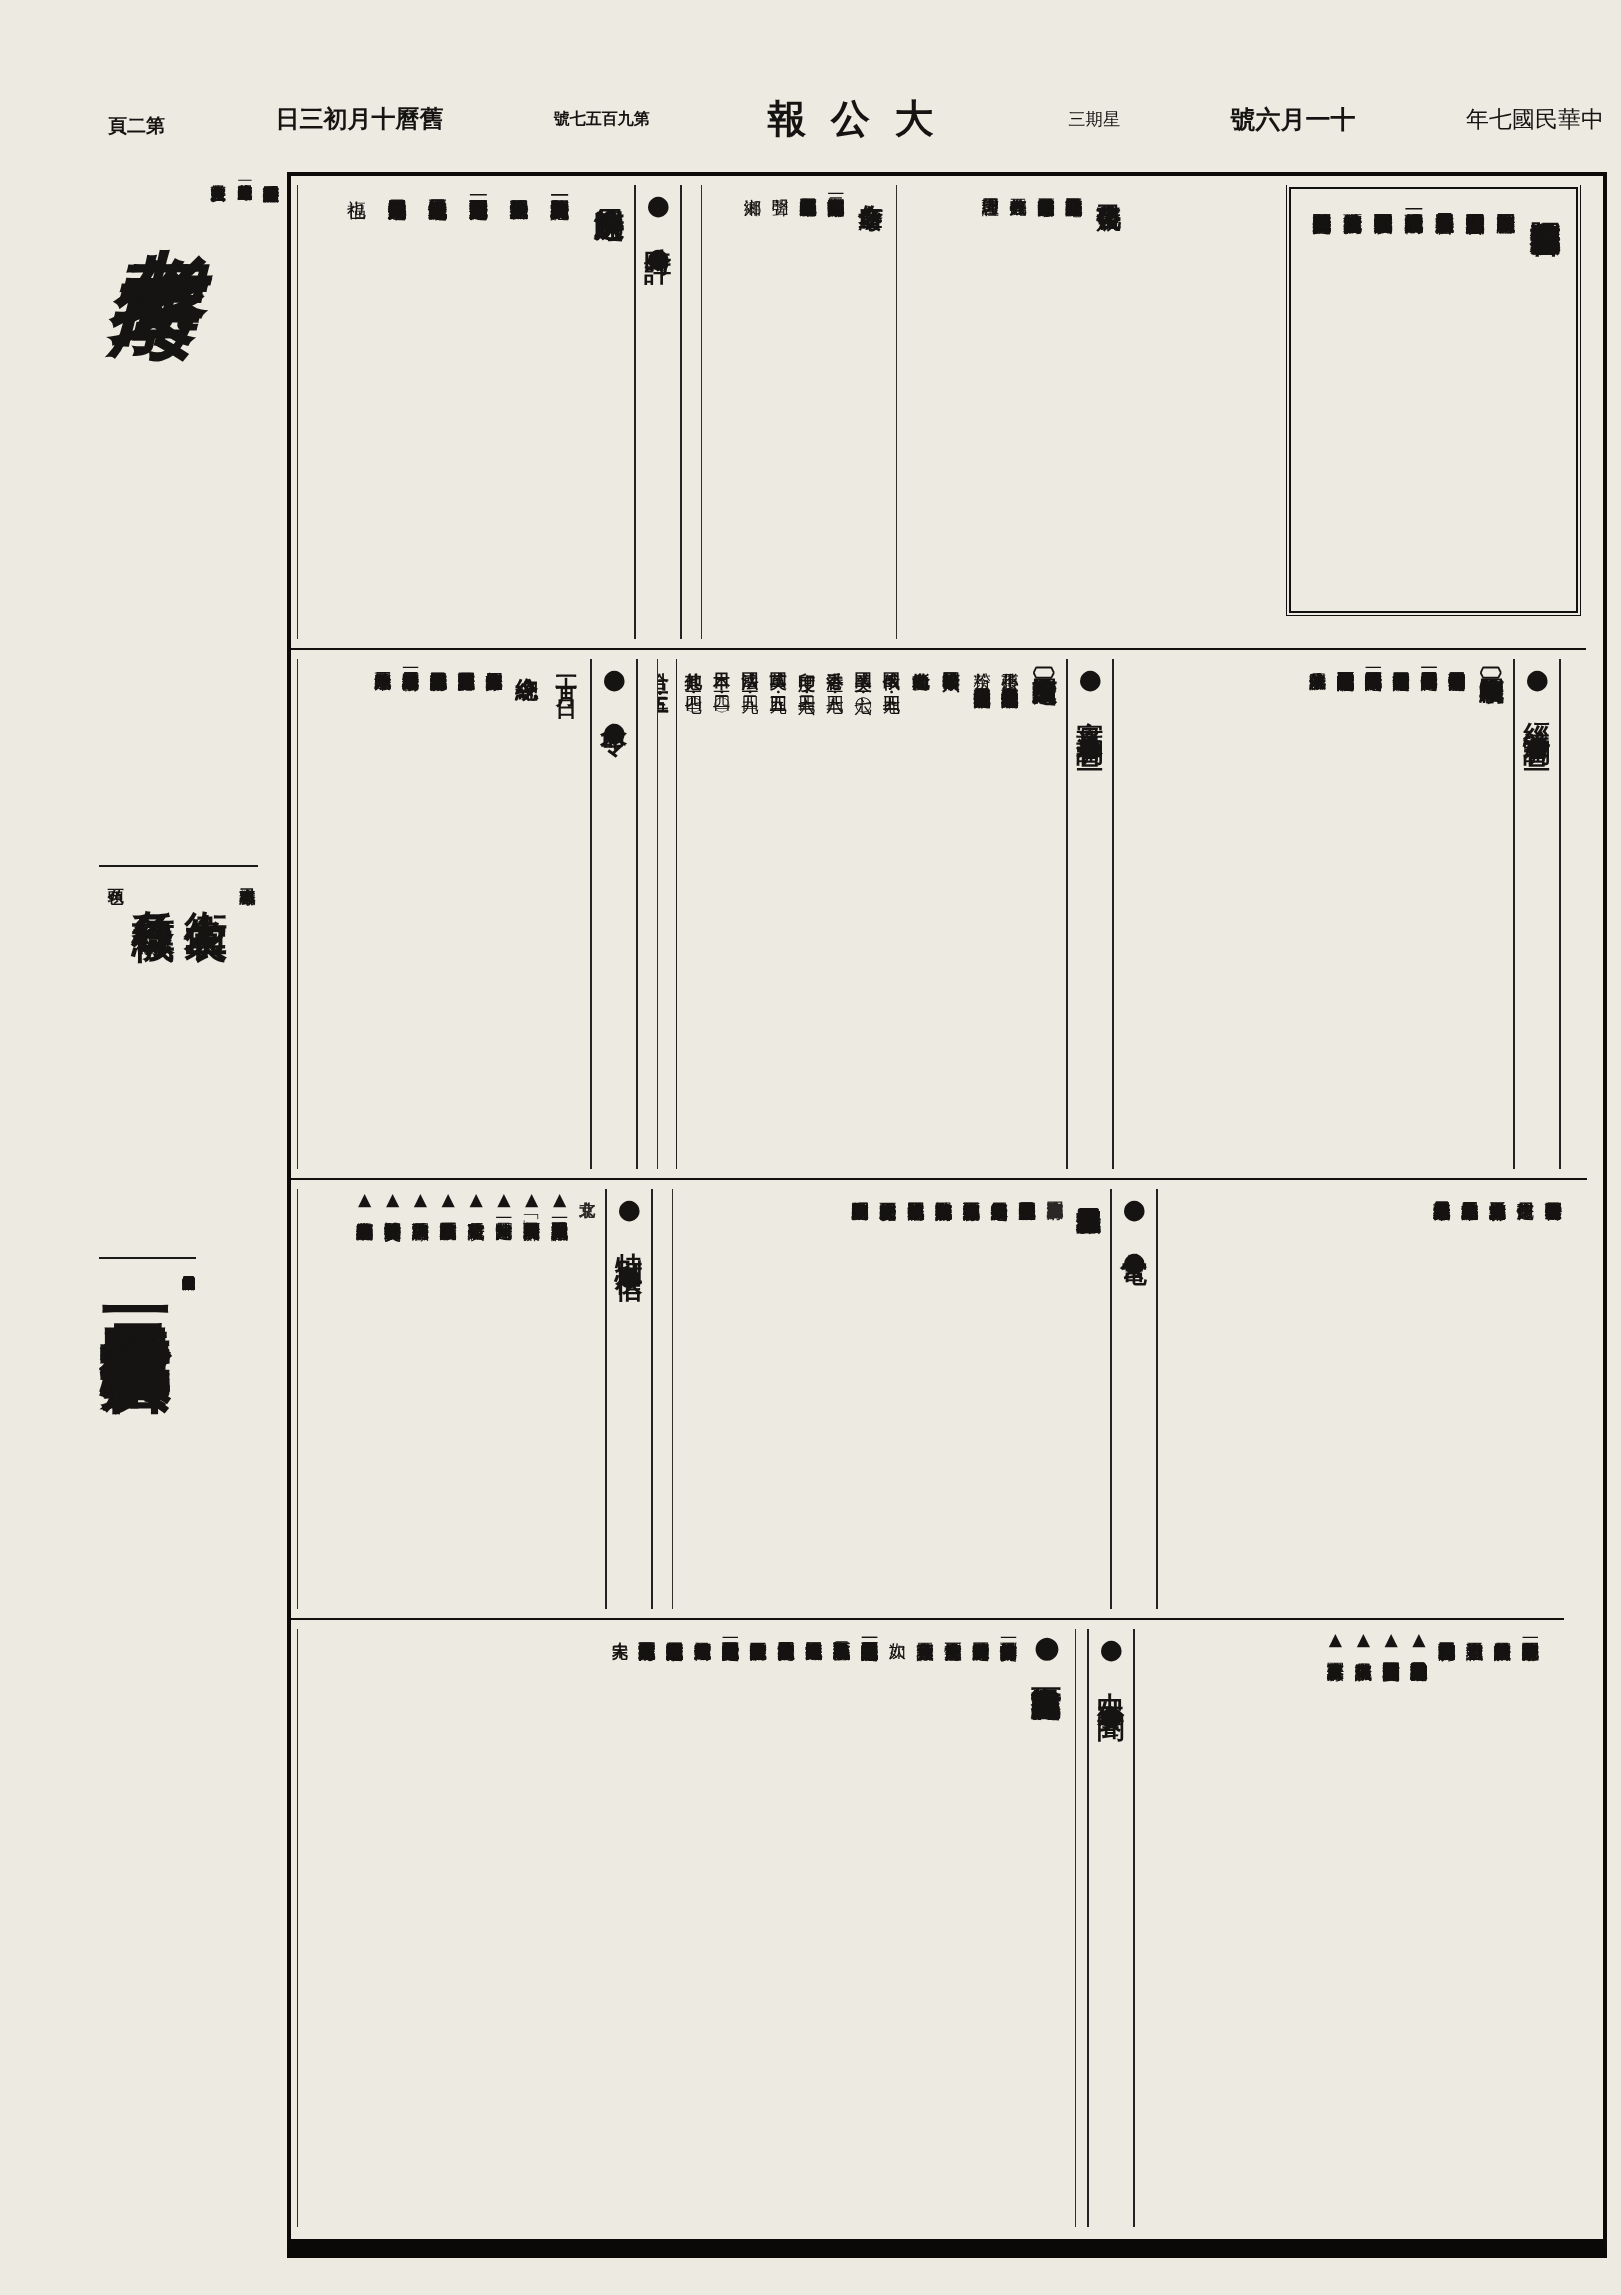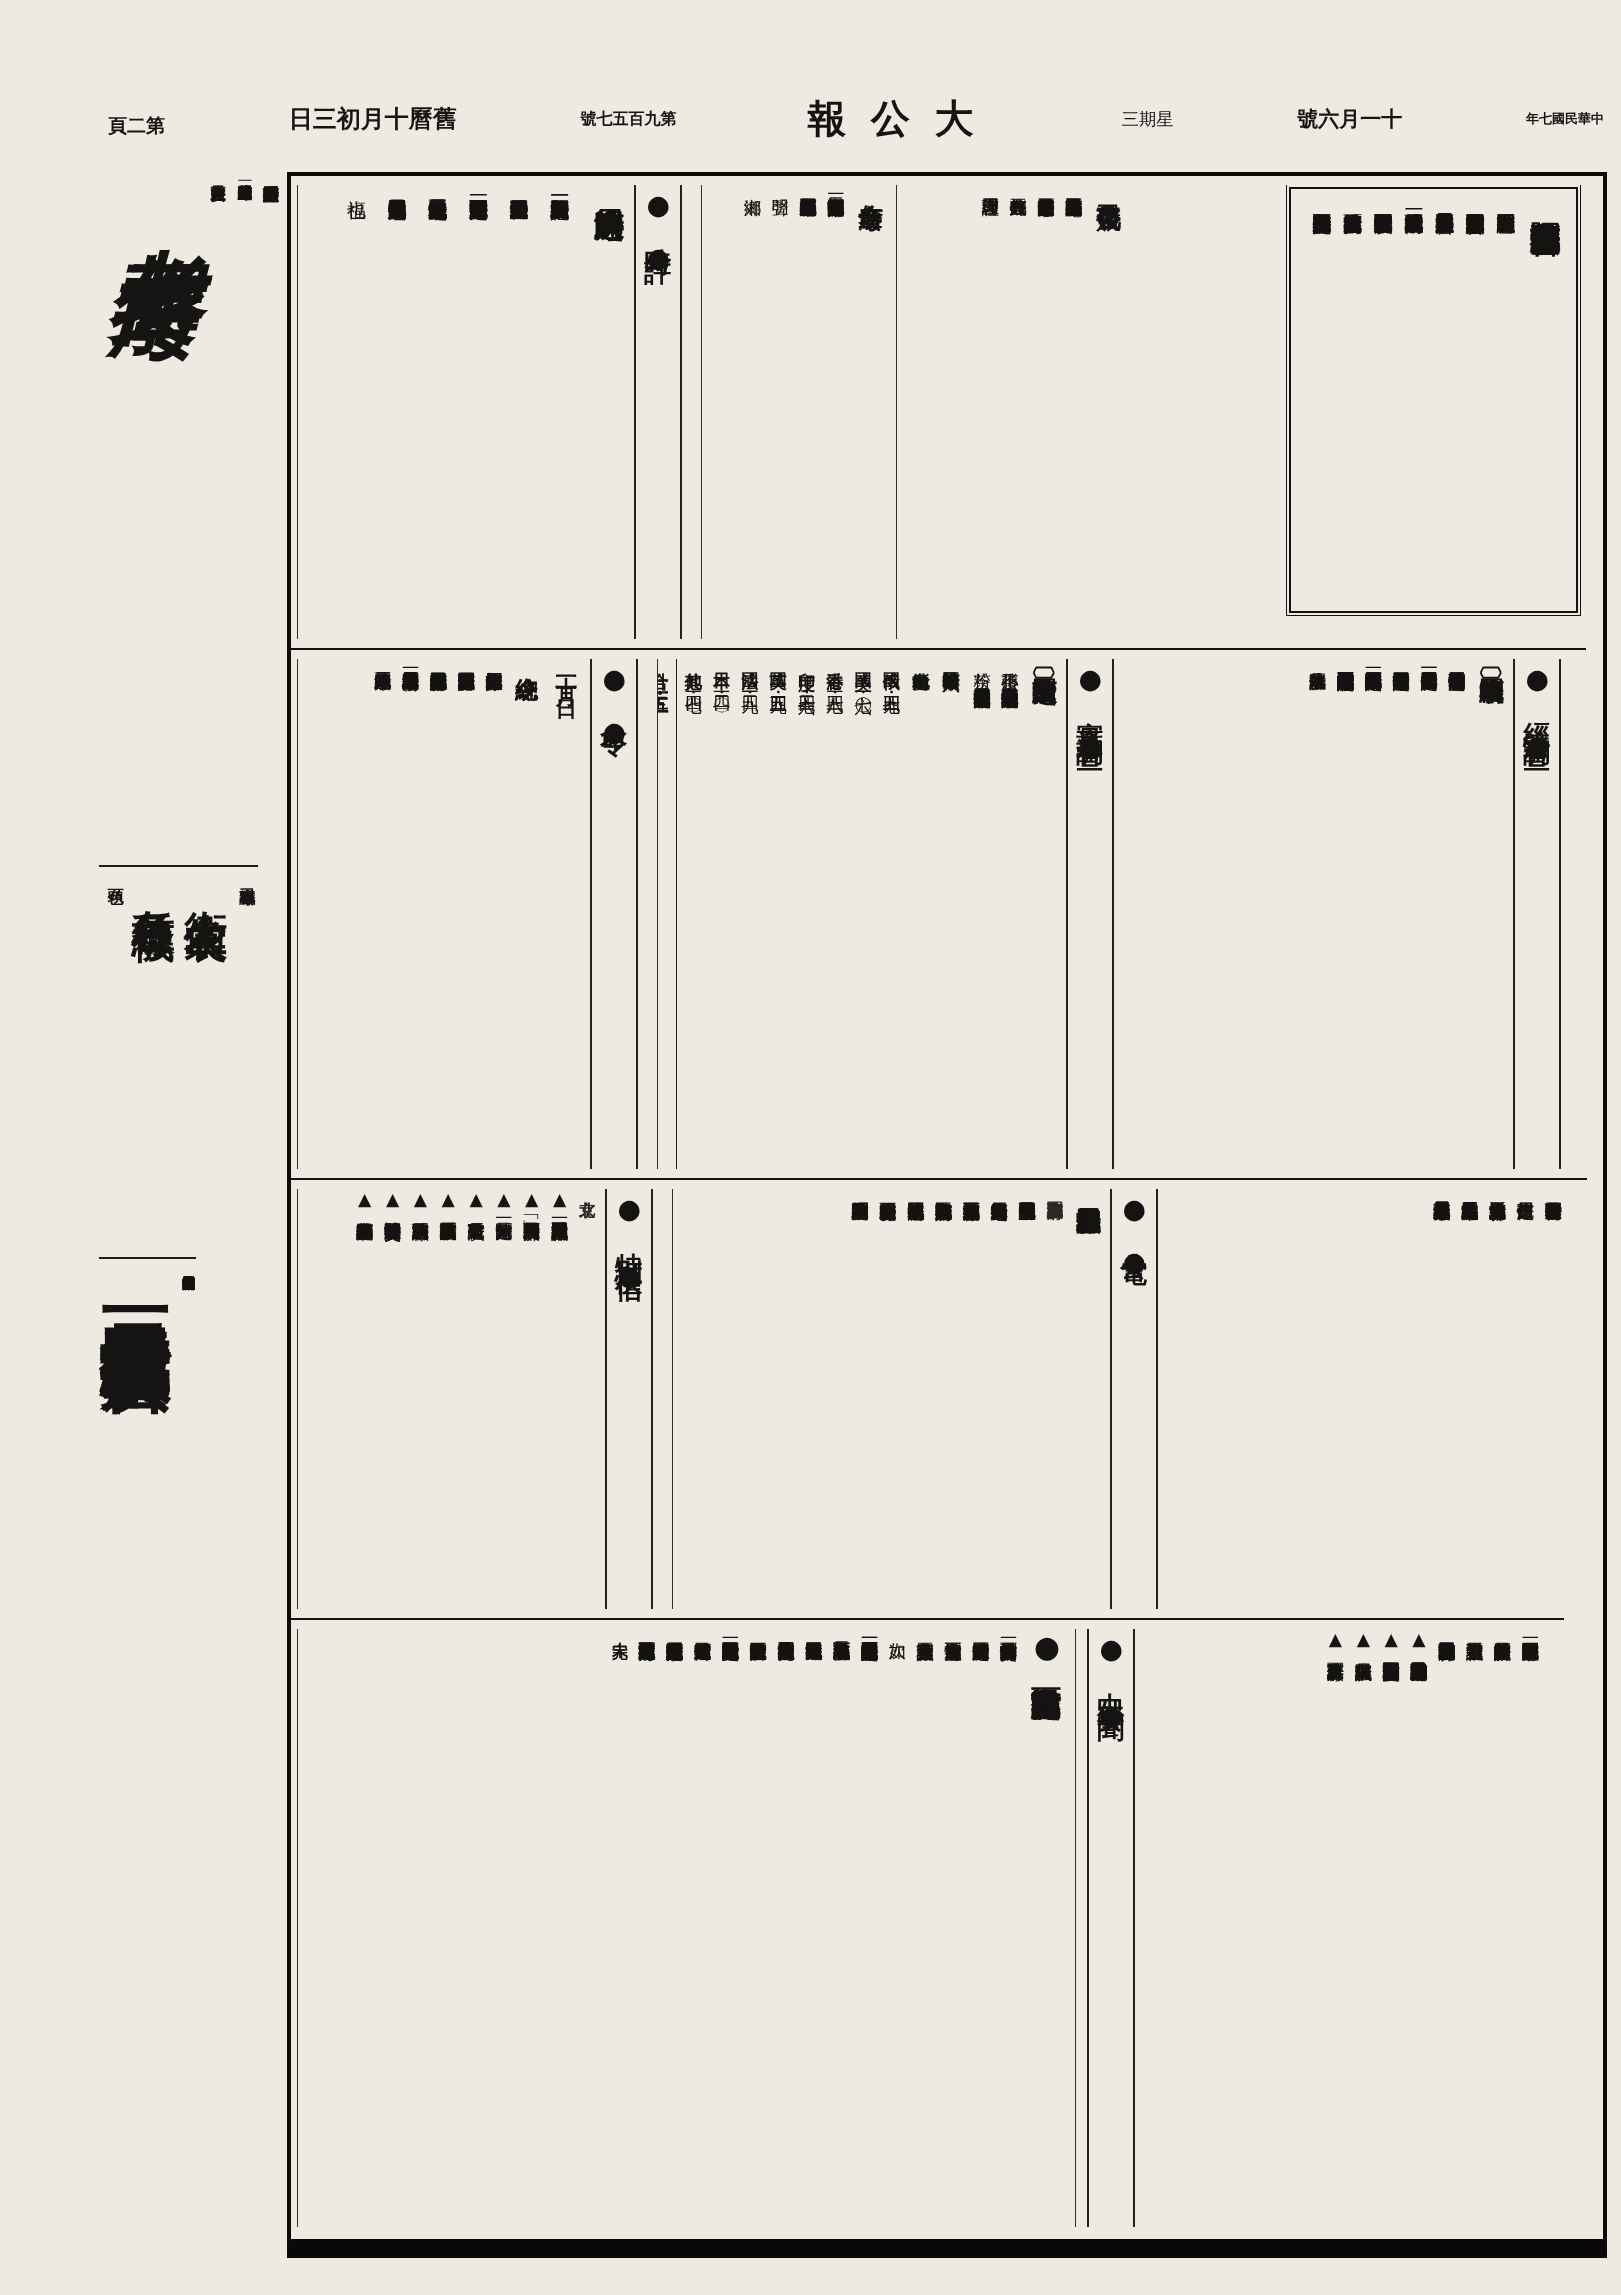--- a/index.html
+++ b/index.html
@@ -7,22 +7,22 @@
     position:relative;width:1622px;height:2295px;margin:0 auto;
     background:#edeae1;color:#161412;overflow:hidden;
     font-family:"DejaVu Serif","Liberation Serif",serif;
   }
   
   .masthead{
     position:absolute;left:108px;right:18px;top:86px;height:66px;
     display:flex;flex-direction:row-reverse;justify-content:space-between;align-items:center;
   }
   .masthead .mh{direction:rtl;unicode-bidi:bidi-override;white-space:nowrap;}
-  .mh-era{font-size:13px;font-weight:700;}
-  .mh-date{font-size:21px;font-weight:700;}
+  .mh-era{font-size:23px;font-weight:400;}
+  .mh-date{font-size:25px;font-weight:700;}
   .mh-week{font-size:17.3px;}
   .mh-paper{font-size:39px;font-weight:900;letter-spacing:24.5px;padding-left:7.2px;}
   .mh-issue{font-size:16px;font-weight:700;}
   .mh-lunar{font-size:24px;font-weight:700;}
   .mh-page{font-size:19px;font-weight:700;margin-top:14px;}
   
   .sidebar{position:absolute;left:99px;top:173px;width:180px;height:2108px;}
   .side-block{writing-mode:vertical-rl;overflow:hidden;}
   .laoqi{height:685px;}
   .laoqi .big{font-size:92px;font-weight:900;line-height:1.0;font-style:italic;letter-spacing:5.8px;padding-left:10px;}

